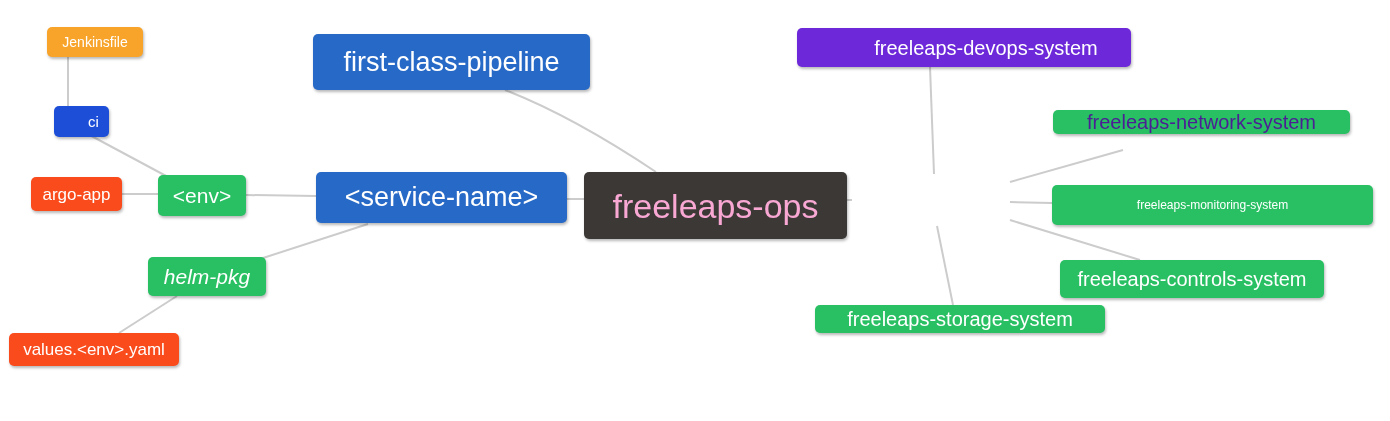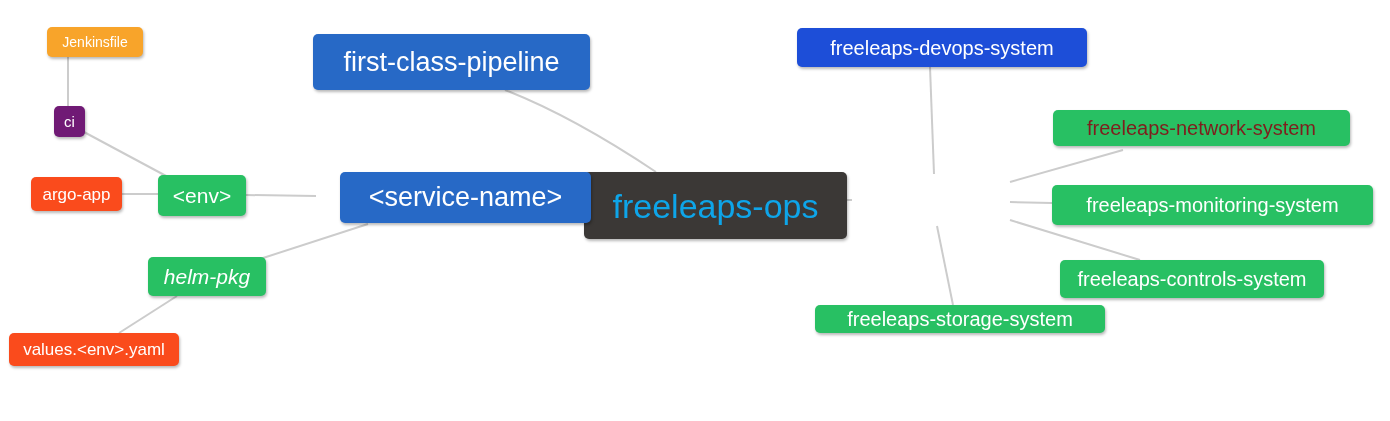--- a/index.html
+++ b/index.html
@@ -44,27 +44,27 @@
       <path d="M 505 90 Q 572 116 656 172" stroke="#cccccc" stroke-width="2" fill="none"></path>
       <path d="M 567 199 L 584 199" stroke="#cccccc" stroke-width="2" fill="none"></path>
       <path d="M 847 200 L 852 200" stroke="#cccccc" stroke-width="2" fill="none"></path>
       <path d="M 934 174 L 930 67" stroke="#cccccc" stroke-width="2" fill="none"></path>
       <path d="M 1010 182 L 1123 150" stroke="#cccccc" stroke-width="2" fill="none"></path>
       <path d="M 1010 202 L 1052 203" stroke="#cccccc" stroke-width="2" fill="none"></path>
       <path d="M 1010 220 L 1140 260" stroke="#cccccc" stroke-width="2" fill="none"></path>
       <path d="M 937 226 L 953 305" stroke="#cccccc" stroke-width="2" fill="none"></path>
     </svg>
 
-<div class="node" style="left: 584px; top: 172px; width: 263px; height: 67px; font-size: 34px; background: rgb(59, 56, 54); color: #0ea5e9;">freeleaps-ops</div>
+<div class="node" style="left: 584px; top: 172px; width: 263px; height: 67px; font-size: 34px; background: rgb(59, 56, 54); color: #f9a8d4;">freeleaps-ops</div>
     <div class="node" style="left: 313px; top: 34px; width: 277px; height: 56px; font-size: 27px; background: rgb(39, 105, 198); color: rgb(255, 255, 255);">first-class-pipeline</div>
-    <div class="node" style="left: 316px; top: 172px; width: 251px; height: 51px; font-size: 27px; background: rgb(39, 105, 198); color: rgb(255, 255, 255); margin-left: 24px;">&lt;service-name&gt;</div>
+    <div class="node" style="left: 316px; top: 172px; width: 251px; height: 51px; font-size: 27px; background: rgb(39, 105, 198); color: rgb(255, 255, 255);">&lt;service-name&gt;</div>
     <div class="node" style="left: 158px; top: 175px; width: 88px; height: 41px; font-size: 21px; background: rgb(40, 192, 99); color: rgb(255, 255, 255);">&lt;env&gt;</div>
     <div class="node" style="left: 148px; top: 257px; width: 118px; height: 39px; font-size: 21px; background: rgb(40, 192, 99); color: rgb(255, 255, 255); font-style: italic;">helm-pkg</div>
-    <div class="node" style="left: 54px; top: 106px; width: 31px; height: 31px; font-size: 15px; background: #701a75; color: rgb(255, 255, 255);">ci</div>
+    <div class="node" style="left: 54px; top: 106px; width: 31px; height: 31px; font-size: 15px; background: #1d4ed8; color: rgb(255, 255, 255); padding-left: 24px;">ci</div>
     <div class="node" style="left: 31px; top: 177px; width: 91px; height: 34px; font-size: 17px; background: rgb(250, 75, 28); color: rgb(255, 255, 255);">argo-app</div>
     <div class="node" style="left: 9px; top: 333px; width: 170px; height: 33px; font-size: 17px; background: rgb(250, 75, 28); color: rgb(255, 255, 255);">values.&lt;env&gt;.yaml</div>
     <div class="node" style="left: 21px; top: 27px; width: 96px; height: 30px; font-size: 14px; background: rgb(248, 164, 42); color: rgb(255, 255, 255); margin-left: 26px;">Jenkinsfile</div>
-    <div class="node" style="left: 797px; top: 28px; width: 290px; height: 39px; font-size: 20px; background: #1d4ed8; color: rgb(255, 255, 255);">freeleaps-devops-system</div>
-    <div class="node" style="left: 1053px; top: 110px; width: 297px; height: 36px; font-size: 20px; background: rgb(40, 192, 99); color: #7f1d1d;">freeleaps-network-system</div>
-    <div class="node" style="left: 1052px; top: 185px; width: 321px; height: 40px; font-size: 20px; background: rgb(40, 192, 99); color: rgb(255, 255, 255);">freeleaps-monitoring-system</div>
+    <div class="node" style="left: 797px; top: 28px; width: 290px; height: 39px; font-size: 20px; background: #6d28d9; color: rgb(255, 255, 255); padding-left: 44px;">freeleaps-devops-system</div>
+    <div class="node" style="left: 1053px; top: 110px; width: 297px; height: 24px; font-size: 20px; background: rgb(40, 192, 99); color: #4c1d95;">freeleaps-network-system</div>
+    <div class="node" style="left: 1052px; top: 185px; width: 321px; height: 40px; font-size: 12px; background: rgb(40, 192, 99); color: rgb(255, 255, 255);">freeleaps-monitoring-system</div>
     <div class="node" style="left: 1060px; top: 260px; width: 264px; height: 38px; font-size: 20px; background: rgb(40, 192, 99); color: rgb(255, 255, 255);">freeleaps-controls-system</div>
     <div class="node" style="left: 815px; top: 305px; width: 290px; height: 28px; font-size: 20px; background: rgb(40, 192, 99); color: rgb(255, 255, 255);">freeleaps-storage-system</div>
   </div>
 
 </body></html>

